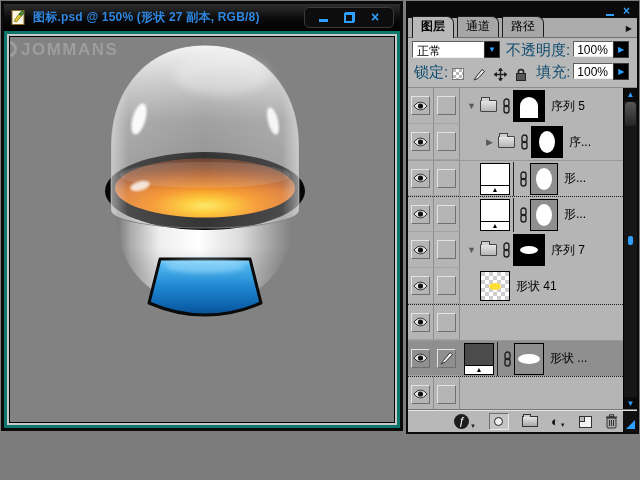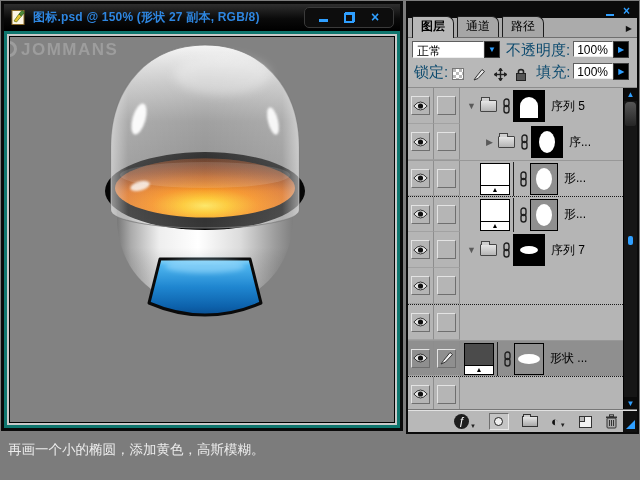--- a/index.html
+++ b/index.html
@@ -450,20 +450,26 @@
               <span class="bevel">
             <svg width="15" height="10" viewBox="0 0 18 12">
                   <path d="M1,6 Q9,-3.5 17,6 Q9,15.5 1,6 Z" fill="#e9e9e9" stroke="#111"></path>
                   <circle cx="9" cy="6" r="3.1" fill="#111"></circle>
                 </svg>
           </span>
             </span>
           <span class="cell">
               <span class="bevel"></span>
             </span>
+          <span class="rowc" style="padding-left:20px">
+            <span class="checkerthumb">
+                <span class="dot-yellow"></span>
+              </span>
+            <span class="llabel">形状 41</span>
+          </span>
         </div>
 
         <div class="lrow dotsep">
           <span class="cell">
               <span class="bevel">
             <svg width="15" height="10" viewBox="0 0 18 12">
                   <path d="M1,6 Q9,-3.5 17,6 Q9,15.5 1,6 Z" fill="#e9e9e9" stroke="#111"></path>
                   <circle cx="9" cy="6" r="3.1" fill="#111"></circle>
                 </svg>
           </span>
@@ -557,15 +563,14 @@
             <rect x="4.5" y="0.8" width="4" height="1.8" fill="none" stroke="#333"></rect>
             <line x1="4.5" y1="6" x2="4.5" y2="12" stroke="#333"></line>
             <line x1="6.5" y1="6" x2="6.5" y2="12" stroke="#333"></line>
             <line x1="8.5" y1="6" x2="8.5" y2="12" stroke="#333"></line>
           </svg>
       </span>
       <span class="grip"></span>
     </div>
   </div>
 
-  <div class="statusText">再画一个小的椭圆，添加黄色，高斯模糊。</div>
 
 </div>
 
 </body></html>

